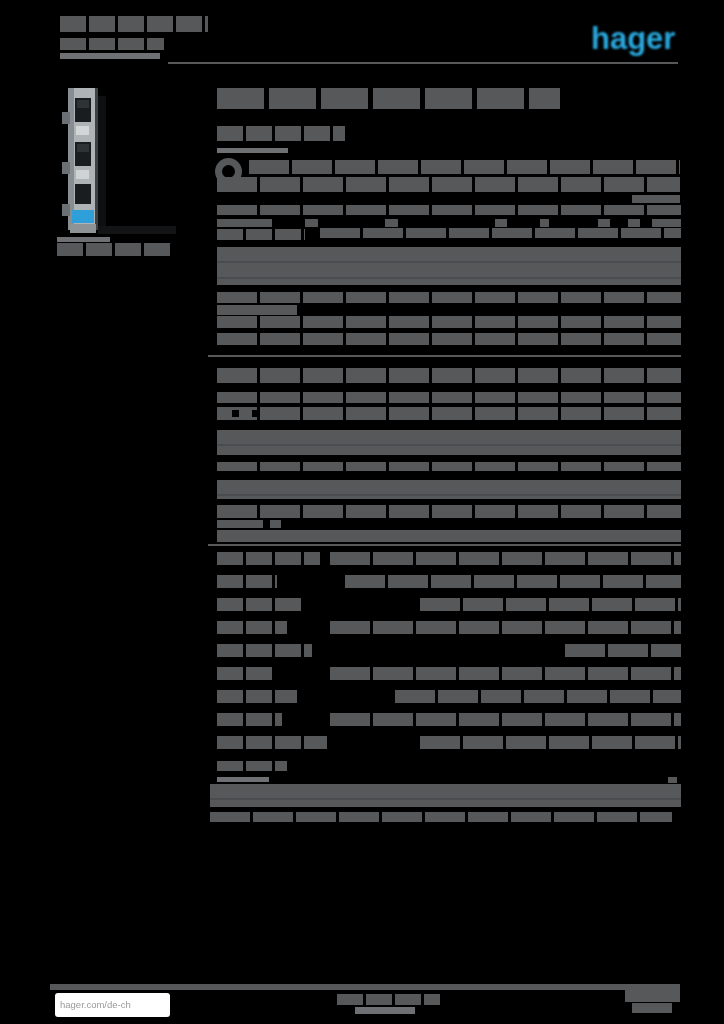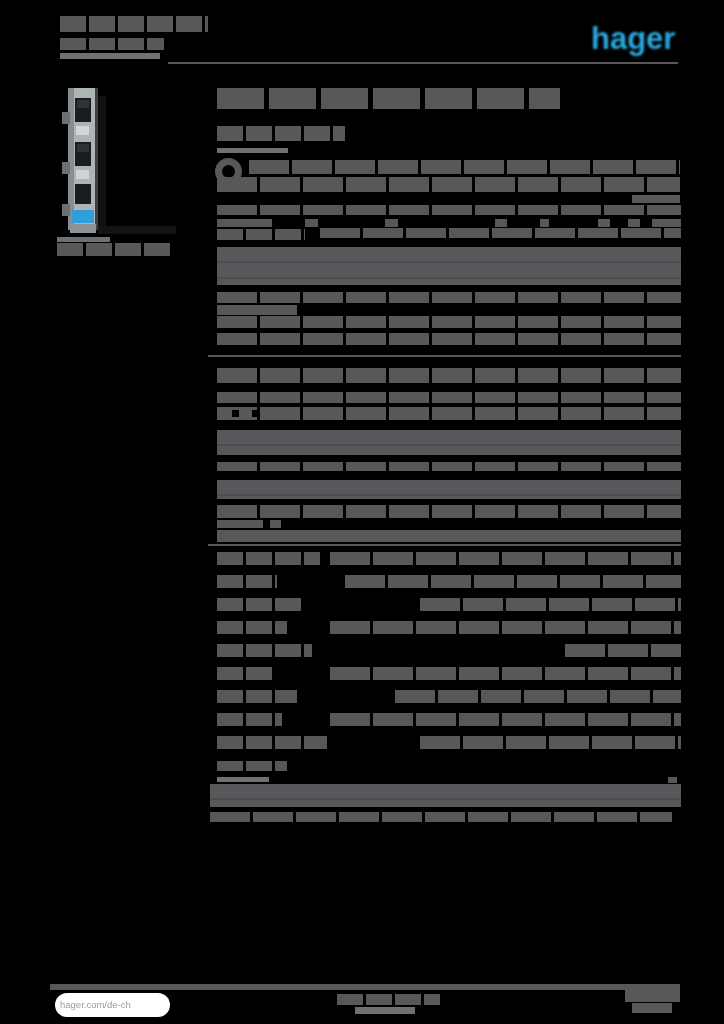--- a/index.html
+++ b/index.html
@@ -22,21 +22,21 @@
   .ring{background:transparent; border:7px solid var(--ink); border-radius:50%; box-sizing:border-box;}
   #logo{
     position:absolute; left:591px; top:22px; width:92px; height:34px;
     color:var(--logo); font-size:31px; font-weight:700; letter-spacing:0px;
     filter:blur(1.1px); line-height:34px; text-align:left;
   }
   #footer-site{
     position:absolute; left:55px; top:993px; width:115px; height:24px;
     background:var(--fbox); color:var(--ftext); font-size:9.5px;
     line-height:24px; padding-left:5px; box-sizing:border-box;
-    border-radius:12px;
+    border-radius:3px;
   }
   #product-image{position:absolute; left:58px; top:86px; width:120px; height:152px;}
 </style>
 </head>
 <body>
 
 <div id="page">
 
   <div id="logo">hager</div>
 

